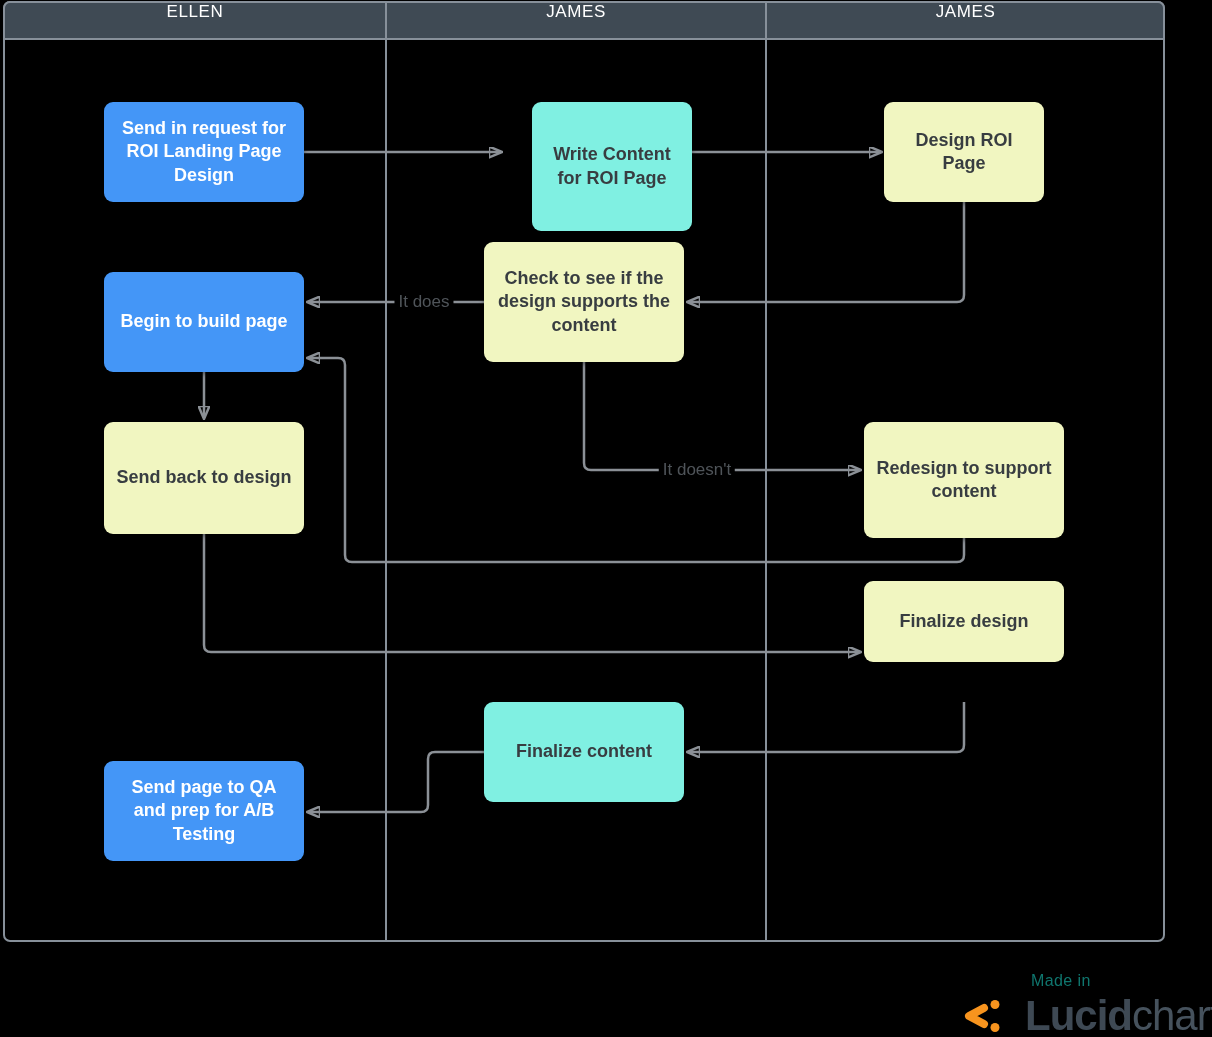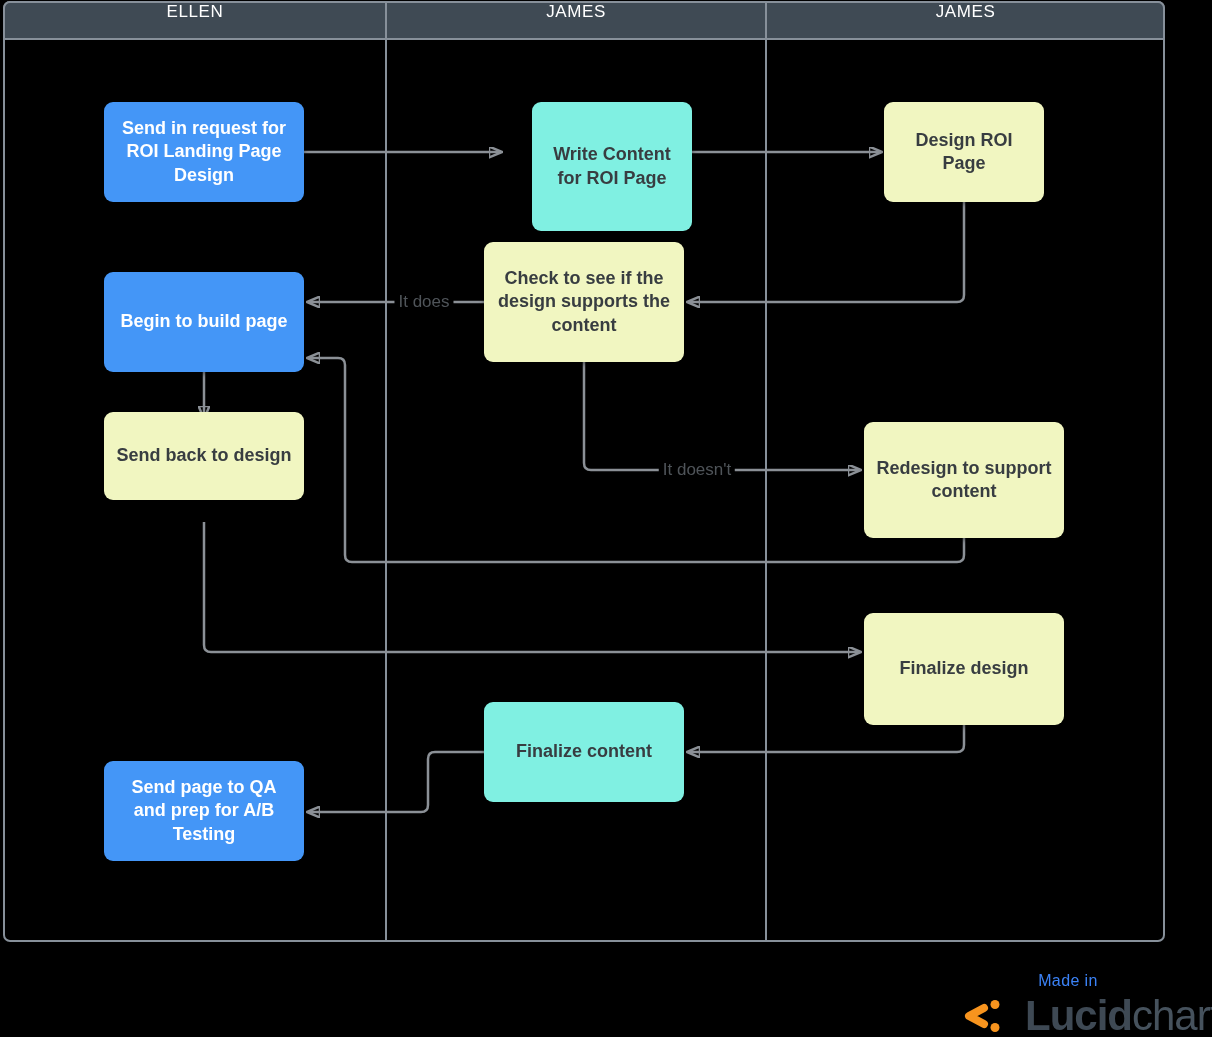--- a/index.html
+++ b/index.html
@@ -25,22 +25,22 @@
   .node.yellow{background:var(--node-yellow,#f1f6c1);color:var(--node-text-dark,#383d41);}
 
   
   svg.edges{position:absolute;left:0;top:0;width:1212px;height:1037px;overflow:visible;}
   svg.edges path{fill:none;stroke:var(--connector,#8b9096);stroke-width:2.5px;}
 
   .edge-label{position:absolute;transform:translate(-50%,-50%);background:#000;padding:1px 4px;
     color:var(--edge-label-text,#4f5459);font-size:17px;font-weight:400;white-space:nowrap;}
 
   
-  .made-in{position:absolute;left:1031px;top:972px;width:74px;text-align:center;
-    color:#3b82f6;font-size:16px;letter-spacing:.4px;}
+  .made-in{position:absolute;left:1031px;top:972px;width:74px;text-align:left;
+    color:#0f766e;font-size:16px;letter-spacing:.4px;}
   .logo-row{position:absolute;left:962px;top:995px;display:flex;align-items:center;gap:23px;white-space:nowrap;}
   .logo-text{font-size:42px;letter-spacing:-1px;line-height:1;}
   .logo-text .bold{font-weight:700;color:#3e4954;}
   .logo-text .light{font-weight:400;color:#46525d;}
 </style>
 </head>
 <body>
 
 <div class="stage">
 
@@ -88,27 +88,27 @@
     </div>
   <div class="node yellow" style="left:884px;top:102px;width:160px;height:100px">
       <span>Design ROI Page</span>
     </div>
   <div class="node yellow" style="left:484px;top:242px;width:200px;height:120px">
       <span>Check to see if the design supports the content</span>
     </div>
   <div class="node blue" style="left:104px;top:272px;width:200px;height:100px">
       <span>Begin to build page</span>
     </div>
-  <div class="node yellow" style="left:104px;top:412px;width:200px;height:88px">
+  <div class="node yellow" style="left:104px;top:422px;width:200px;height:112px">
       <span>Send back to design</span>
     </div>
   <div class="node yellow" style="left:864px;top:422px;width:200px;height:116px">
       <span>Redesign to support content</span>
     </div>
-  <div class="node yellow" style="left:864px;top:613px;width:200px;height:112px">
+  <div class="node yellow" style="left:864px;top:581px;width:200px;height:81px">
       <span>Finalize design</span>
     </div>
   <div class="node teal" style="left:484px;top:702px;width:200px;height:100px">
       <span>Finalize content</span>
     </div>
   <div class="node blue" style="left:104px;top:761px;width:200px;height:100px">
       <span>Send page to QA and prep for A/B Testing</span>
     </div>
 
   <div class="made-in">Made in</div>

